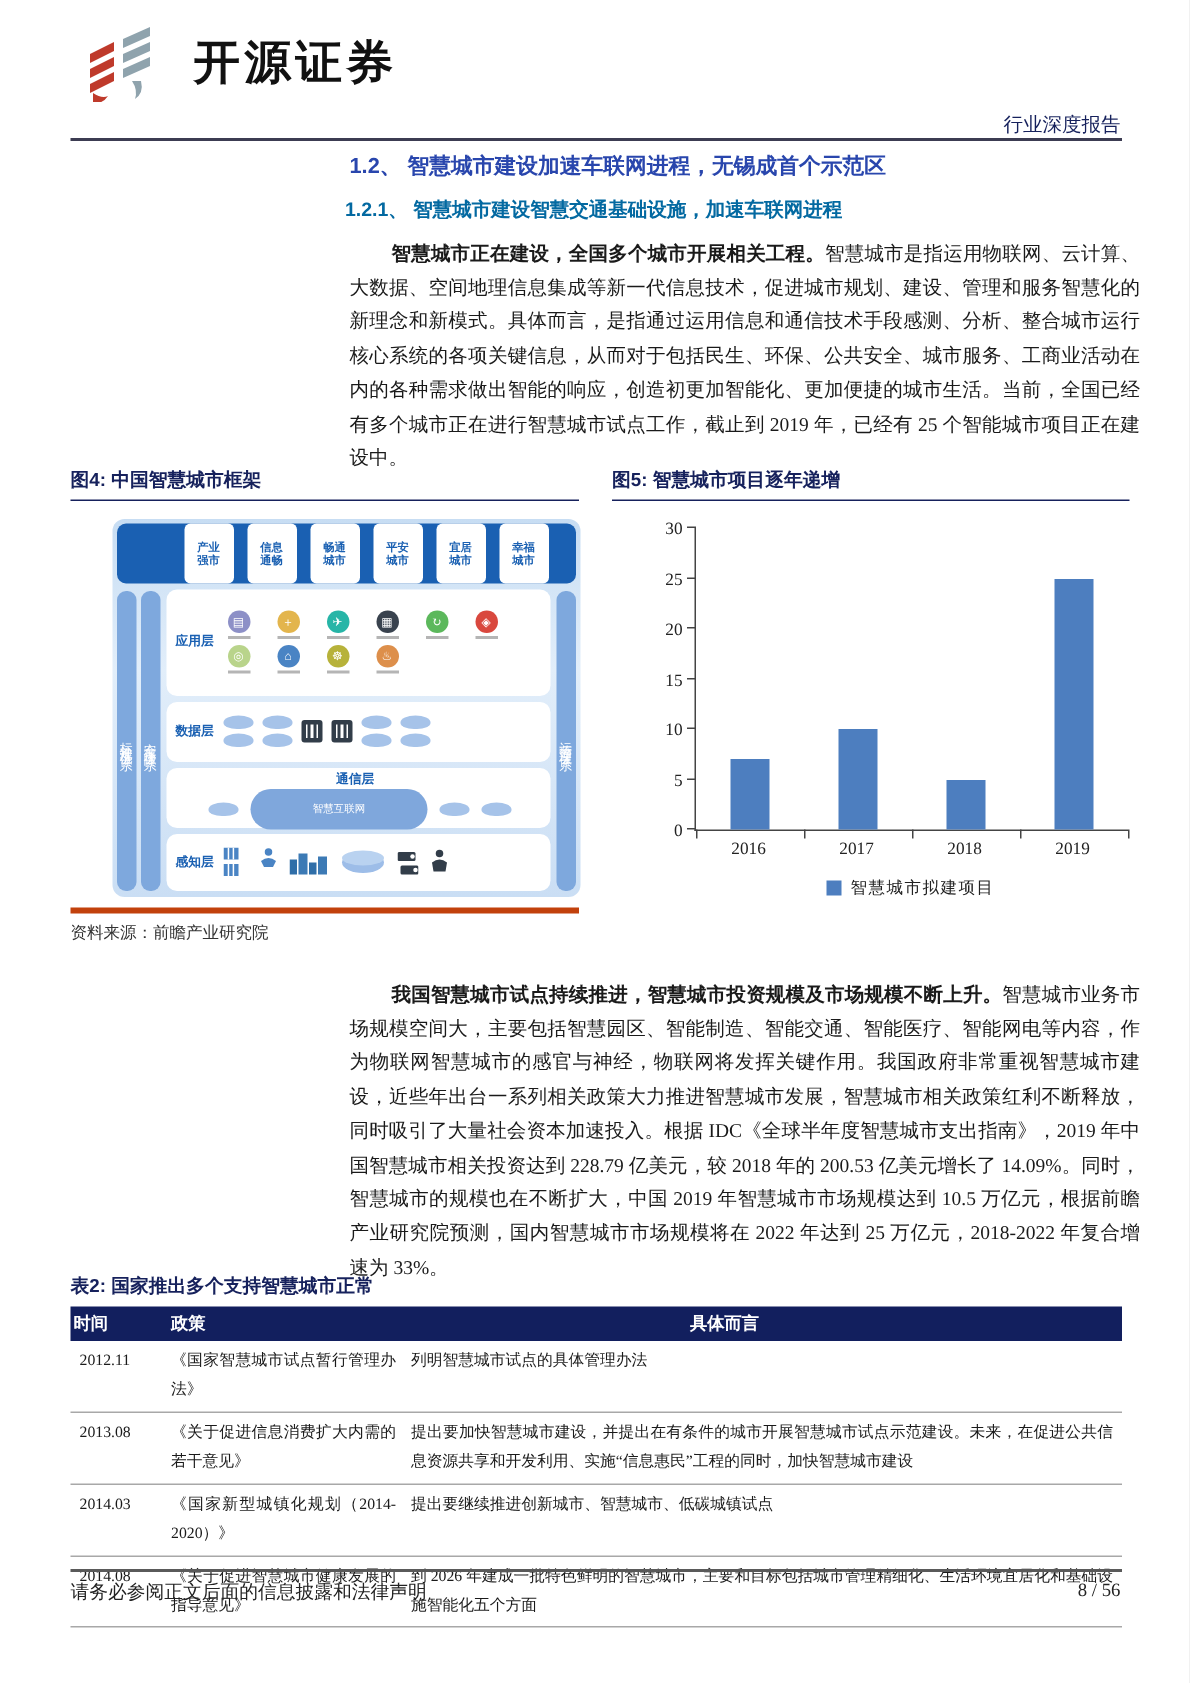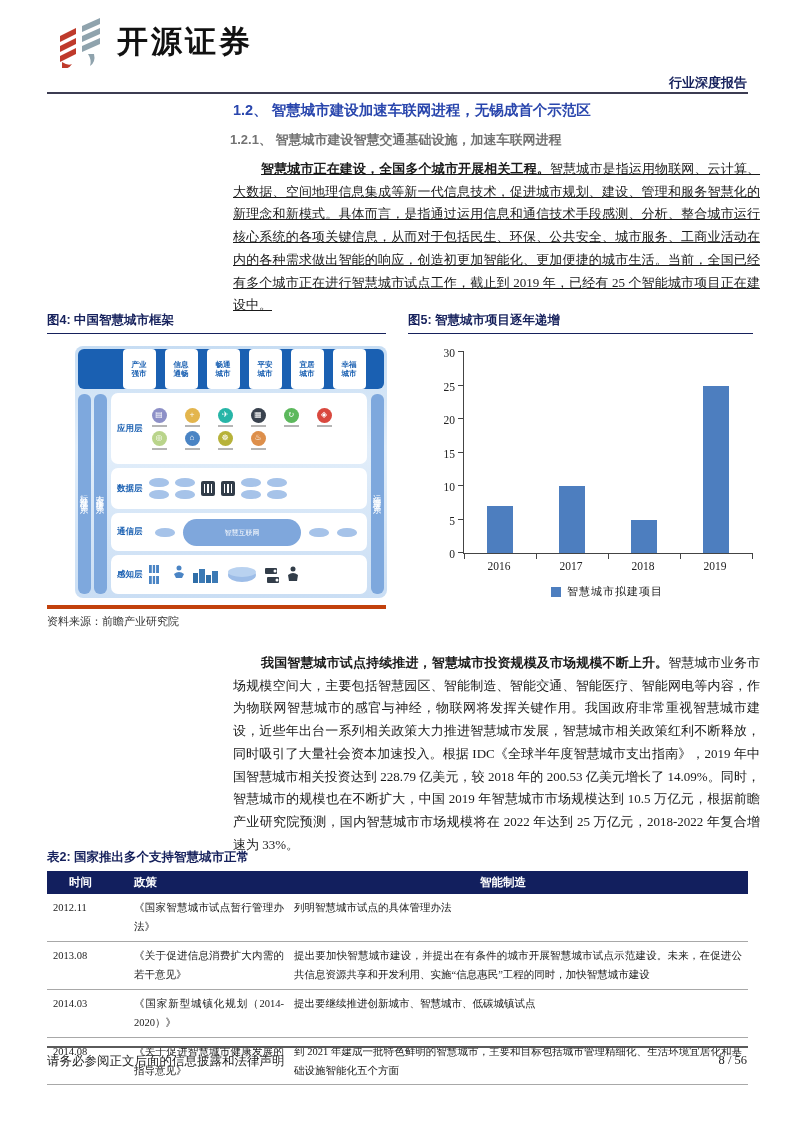--- a/index.html
+++ b/index.html
@@ -1,35 +1,35 @@
 <!DOCTYPE html>
 <html><head>
 <meta charset="utf-8">
 <style>
   html,body{margin:0;padding:0;background:#e8e8e8;}
   .page{position:relative;width:793px;height:1122px;margin:0 auto;background:#ffffff;
         font-family:"Liberation Serif","DejaVu Serif",serif;color:#1a1a1a;overflow:hidden;}
   .sans{font-family:"Liberation Sans","DejaVu Sans",sans-serif;}
 
   
-  .logo{position:absolute;left:58px;top:16px;display:flex;align-items:center;gap:13px;text-align:center;}
+  .logo{position:absolute;left:58px;top:16px;display:flex;align-items:center;gap:25px;text-align:center;}
   .logo-text{font-family:"Liberation Sans","DejaVu Sans",sans-serif;font-weight:bold;
              font-size:31px;letter-spacing:3px;color:#111;}
-  .report-type{position:absolute;right:46px;top:74px;font-size:13px;font-weight:bold;color:#16215c;}
+  .report-type{position:absolute;right:46px;top:74px;font-size:13px;font-weight:normal;color:#16215c;}
   .header-rule{position:absolute;left:47px;top:92px;width:701px;height:2px;background:#3c3c52;}
 
   
   .h2{position:absolute;left:233px;top:101px;font-size:14.5px;font-weight:bold;color:#2946ad;
       font-family:"Liberation Sans","DejaVu Sans",sans-serif;}
-  .h3{position:absolute;left:230px;top:131px;font-size:13px;font-weight:bold;color:#737373;
+  .h3{position:absolute;left:230px;top:131px;font-size:13px;font-weight:bold;color:#0369a1;
       font-family:"Liberation Sans","DejaVu Sans",sans-serif;}
   .para{position:absolute;left:233px;width:527px;font-size:13px;line-height:22.7px;
         text-align:justify;text-indent:28px;margin:0;}
   .para b{font-weight:bold;}
-  #para1{top:158px;text-decoration:underline;}
+  #para1{top:158px;}
   #para2{top:652px;}
 
   
   .figcol{position:absolute;top:312px;}
   #fig4col{left:47px;width:339px;height:314px;}
   #fig5col{left:408px;width:345px;height:314px;}
   .fig-title{font-family:"Liberation Sans","DejaVu Sans",sans-serif;font-size:12.5px;
              font-weight:bold;color:#16215c;padding-bottom:4px;border-bottom:1.5px solid #16215c;}
   .fig-source{position:absolute;left:0;right:0;top:293px;border-top:4px solid #c2410c;
               padding-top:5px;font-size:11px;color:#333;}
@@ -48,21 +48,21 @@
                    font-family:"Liberation Sans","DejaVu Sans",sans-serif;}
   .dg-left1{left:3px;}
   .dg-left2{left:19px;}
   .dg-right{right:3px;}
   .dg-panels{position:absolute;left:36px;right:20px;top:47px;bottom:4px;display:flex;flex-direction:column;gap:4px;}
   .dg-panel{background:#fff;border-radius:7px;display:flex;align-items:center;padding:2px 4px 2px 6px;box-sizing:border-box;}
   .dg-label{font-size:8.5px;font-weight:bold;color:#1a60b2;width:32px;flex:none;
             font-family:"Liberation Sans","DejaVu Sans",sans-serif;}
   .dg-app{height:74px;}
   .dg-data{height:42px;}
-  .dg-comm{height:40px;}
+  .dg-comm{height:40px;flex-direction:column;}
   .dg-sense{height:40px;}
   .app-rows{flex:1;display:flex;flex-direction:column;gap:4px;}
   .app-row{display:flex;gap:13px;}
   .app-cell{display:flex;flex-direction:column;align-items:center;width:20px;}
   .app-circle{width:15px;height:15px;border-radius:50%;display:flex;align-items:center;justify-content:center;
               color:#fff;font-size:8px;line-height:1;}
   .app-dash{width:15px;height:2px;background:#b5b5b5;margin-top:2px;}
   .cloud{background:#a6c3e9;border-radius:50% 50% 45% 45%;}
   .cloud-sm{width:20px;height:9px;}
   .db{width:14px;height:15px;background:#323d49;border-radius:2px;display:flex;justify-content:center;gap:2px;align-items:center;}
@@ -89,21 +89,21 @@
   .legend-swatch{width:10px;height:10px;background:#4d7ebf;}
   .legend-label{font-size:11px;color:#222;letter-spacing:1px;}
 
   
   .tbl-block{position:absolute;left:47px;top:849px;width:701px;}
   .tbl-title{font-family:"Liberation Sans","DejaVu Sans",sans-serif;font-size:12.5px;font-weight:bold;
              color:#16215c;margin-bottom:5px;}
   table{border-collapse:collapse;width:100%;table-layout:fixed;}
   thead th{background:#121f5e;color:#fff;font-family:"Liberation Sans","DejaVu Sans",sans-serif;
            font-size:11.5px;font-weight:bold;text-align:left;padding:4px 4px;}
-  th.c1{width:57px;padding-left:22px;}
+  th.c1{width:57px;padding-left:2px;}
   th.c2{width:152px;}
   th.c3{padding-left:190px;}
   tbody td{font-size:10.5px;line-height:1.85;vertical-align:top;padding:4px 6px 4px 4px;
            border-bottom:1px solid #a8a8a8;text-align:justify;}
   tbody td:first-child{padding-left:6px;white-space:nowrap;}
 
   
   .footer-rule{position:absolute;left:47px;top:1046px;width:701px;height:2px;background:#5a5a5a;}
   .footer-disclaimer{position:absolute;left:47px;top:1053px;font-size:12.5px;color:#222;}
   .footer-page{position:absolute;right:46px;top:1053px;font-size:12.5px;color:#222;}
@@ -344,21 +344,21 @@
 
   <p class="para" id="para2"><b>我国智慧城市试点持续推进，智慧城市投资规模及市场规模不断上升。</b><span>智慧城市业务市场规模空间大，主要包括智慧园区、智能制造、智能交通、智能医疗、智能网电等内容，作为物联网智慧城市的感官与神经，物联网将发挥关键作用。我国政府非常重视智慧城市建设，近些年出台一系列相关政策大力推进智慧城市发展，智慧城市相关政策红利不断释放，同时吸引了大量社会资本加速投入。根据 IDC《全球半年度智慧城市支出指南》，2019 年中国智慧城市相关投资达到 228.79 亿美元，较 2018 年的 200.53 亿美元增长了 14.09%。同时，智慧城市的规模也在不断扩大，中国 2019 年智慧城市市场规模达到 10.5 万亿元，根据前瞻产业研究院预测，国内智慧城市市场规模将在 2022 年达到 25 万亿元，2018-2022 年复合增速为 33%。</span></p>
 
   <div class="tbl-block">
     <div class="tbl-title">表2: 国家推出多个支持智慧城市正常</div>
     <table>
       <thead>
         <tr>
           <th class="c1">时间</th>
           <th class="c2">政策</th>
-          <th class="c3">智能制造</th>
+          <th class="c3">具体而言</th>
         </tr>
       </thead>
       <tbody id="tblBody">
           <tr>
             <td>2012.11</td>
             <td>《国家智慧城市试点暂行管理办法》</td>
             <td>列明智慧城市试点的具体管理办法</td>
           </tr>
           <tr>
             <td>2013.08</td>
@@ -366,21 +366,21 @@
             <td>提出要加快智慧城市建设，并提出在有条件的城市开展智慧城市试点示范建设。未来，在促进公共信息资源共享和开发利用、实施“信息惠民”工程的同时，加快智慧城市建设</td>
           </tr>
           <tr>
             <td>2014.03</td>
             <td>《国家新型城镇化规划（2014-2020）》</td>
             <td>提出要继续推进创新城市、智慧城市、低碳城镇试点</td>
           </tr>
           <tr>
             <td>2014.08</td>
             <td>《关于促进智慧城市健康发展的指导意见》</td>
-            <td>到 2021 年建成一批特色鲜明的智慧城市，主要和目标包括城市管理精细化、生活环境宜居化和基础设施智能化五个方面</td>
+            <td>到 2026 年建成一批特色鲜明的智慧城市，主要和目标包括城市管理精细化、生活环境宜居化和基础设施智能化五个方面</td>
           </tr>
         </tbody>
     </table>
   </div>
 
   <div class="footer-rule"></div>
   <div class="footer-disclaimer">请务必参阅正文后面的信息披露和法律声明</div>
   <div class="footer-page">8 / 56</div>
 
 </div>

